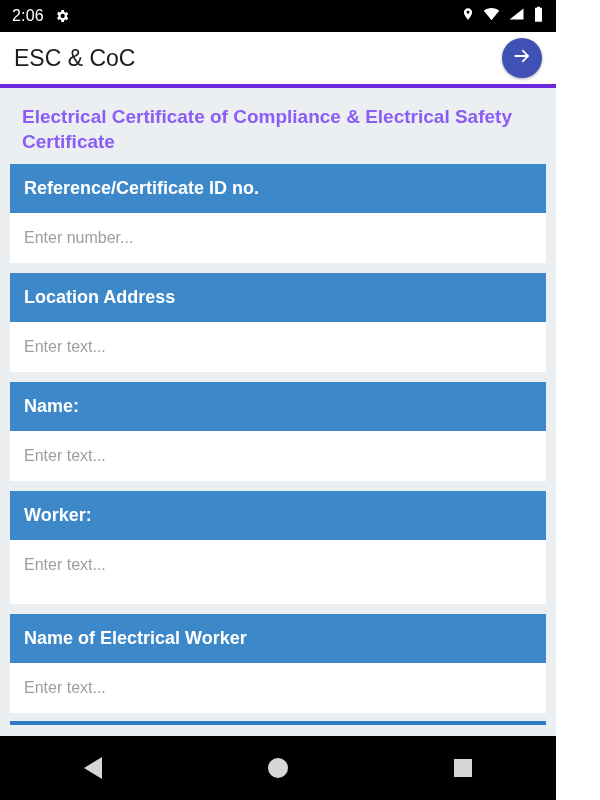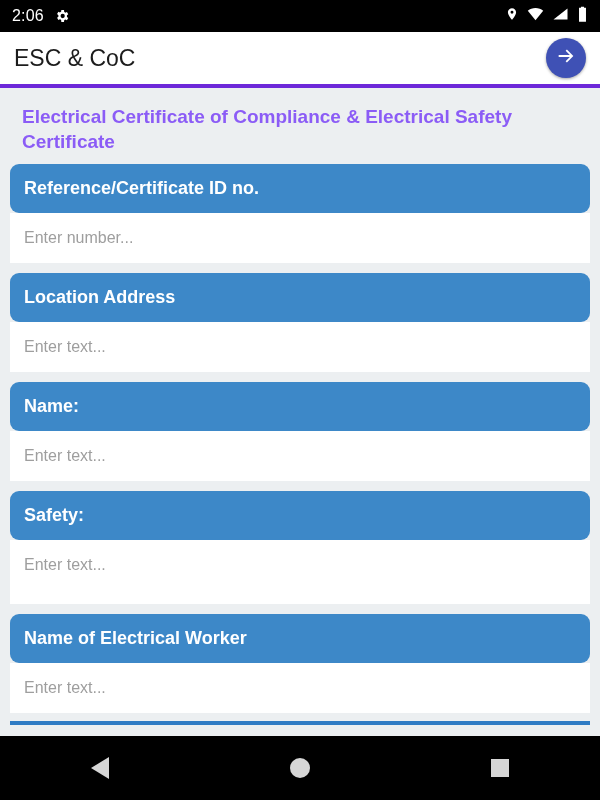--- a/index.html
+++ b/index.html
@@ -3,21 +3,21 @@
 <meta charset="utf-8">
 <style>
   * { box-sizing: border-box; margin: 0; padding: 0; }
   html, body {
     width: 600px; height: 800px;
     font-family: "Liberation Sans", sans-serif;
     background: #ffffff;
     overflow: hidden;
   }
   .phone {
-    width: 600px; height: 800px;
+    width: 556px; height: 800px;
     display: flex; flex-direction: column;
     background: #eceff1;
   }
 
   
   .statusbar {
     height: 32px;
     background: #000000;
     color: #ffffff;
     display: flex;
@@ -73,21 +73,20 @@
   }
   .section {
     margin: 0 10px 0 10px;
   }
   .band {
     background: #3d88c8;
     color: #ffffff;
     font-size: 18px;
     font-weight: bold;
     padding: 14px 14px 14px 14px;
-    border-radius: 9px;
   }
   .field {
     background: #ffffff;
     padding: 16px 14px;
     font-size: 16px;
     color: #9e9e9e;
   }
   .field-input {
     width: 100%;
     border: none;
@@ -208,21 +207,21 @@
 
     <div class="section">
       <div class="band">Name:</div>
       <div class="field">
         <input class="field-input" placeholder="Enter text..." style="">
       </div>
     </div>
     <div class="gap"></div>
 
     <div class="section">
-      <div class="band">Safety:</div>
+      <div class="band">Worker:</div>
       <div class="field">
         <input class="field-input" placeholder="Enter text..." style="">
       </div>
       <div class="white-strip"></div>
     </div>
     <div class="gap"></div>
 
     <div class="section">
       <div class="band">Name of Electrical Worker</div>
       <div class="field">

